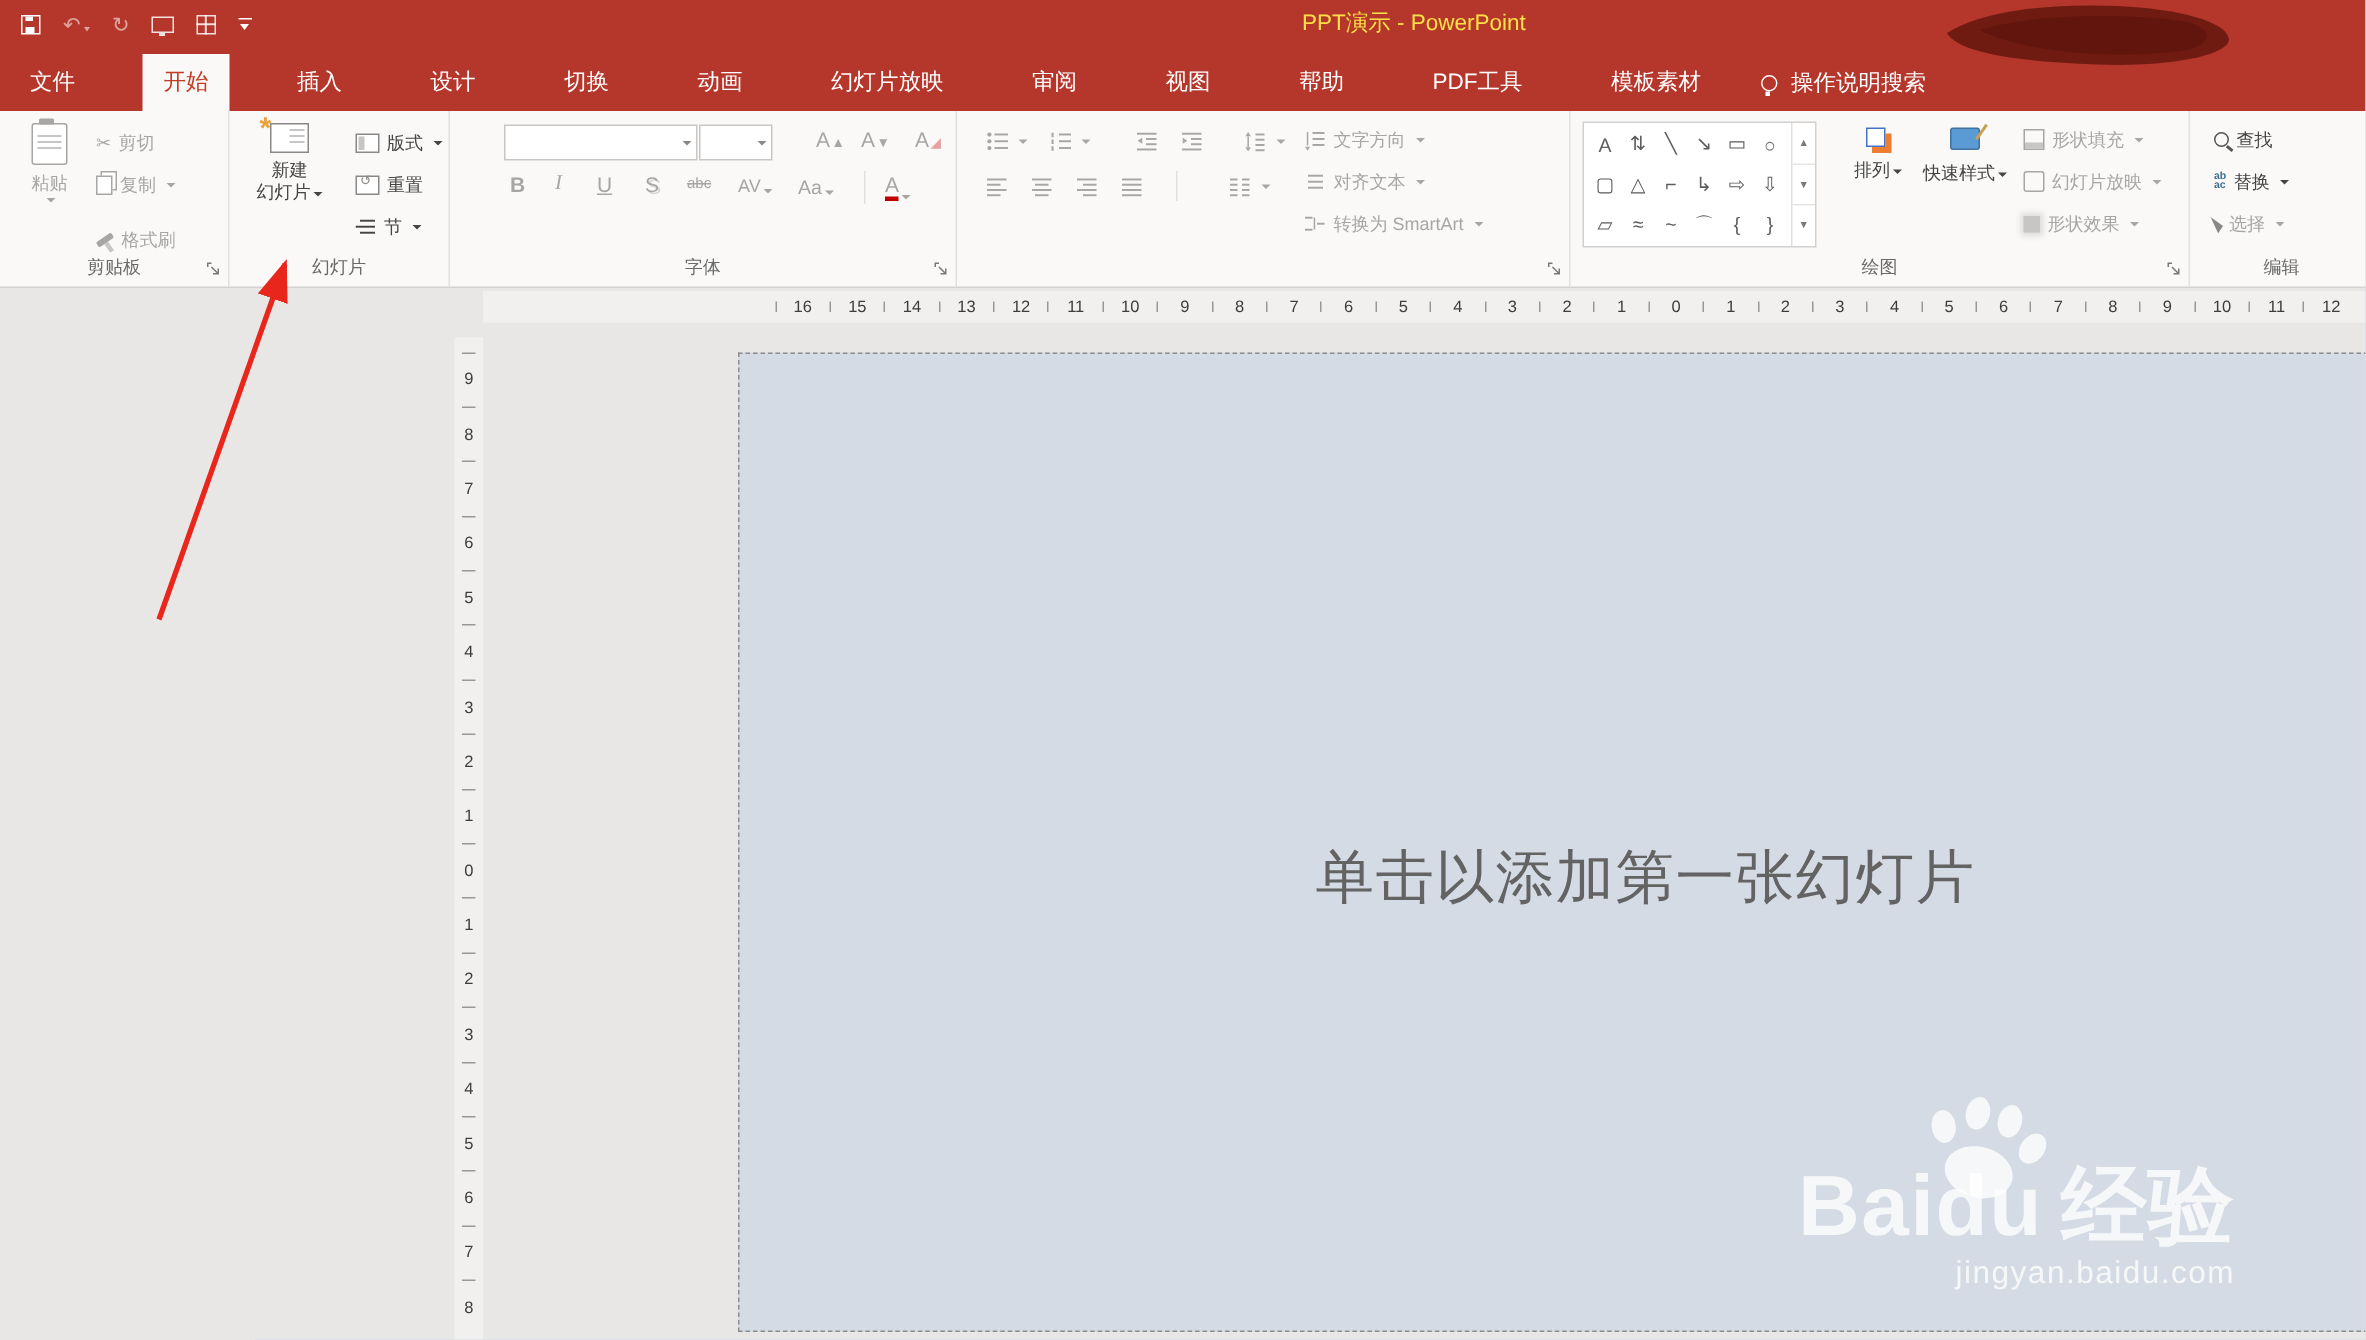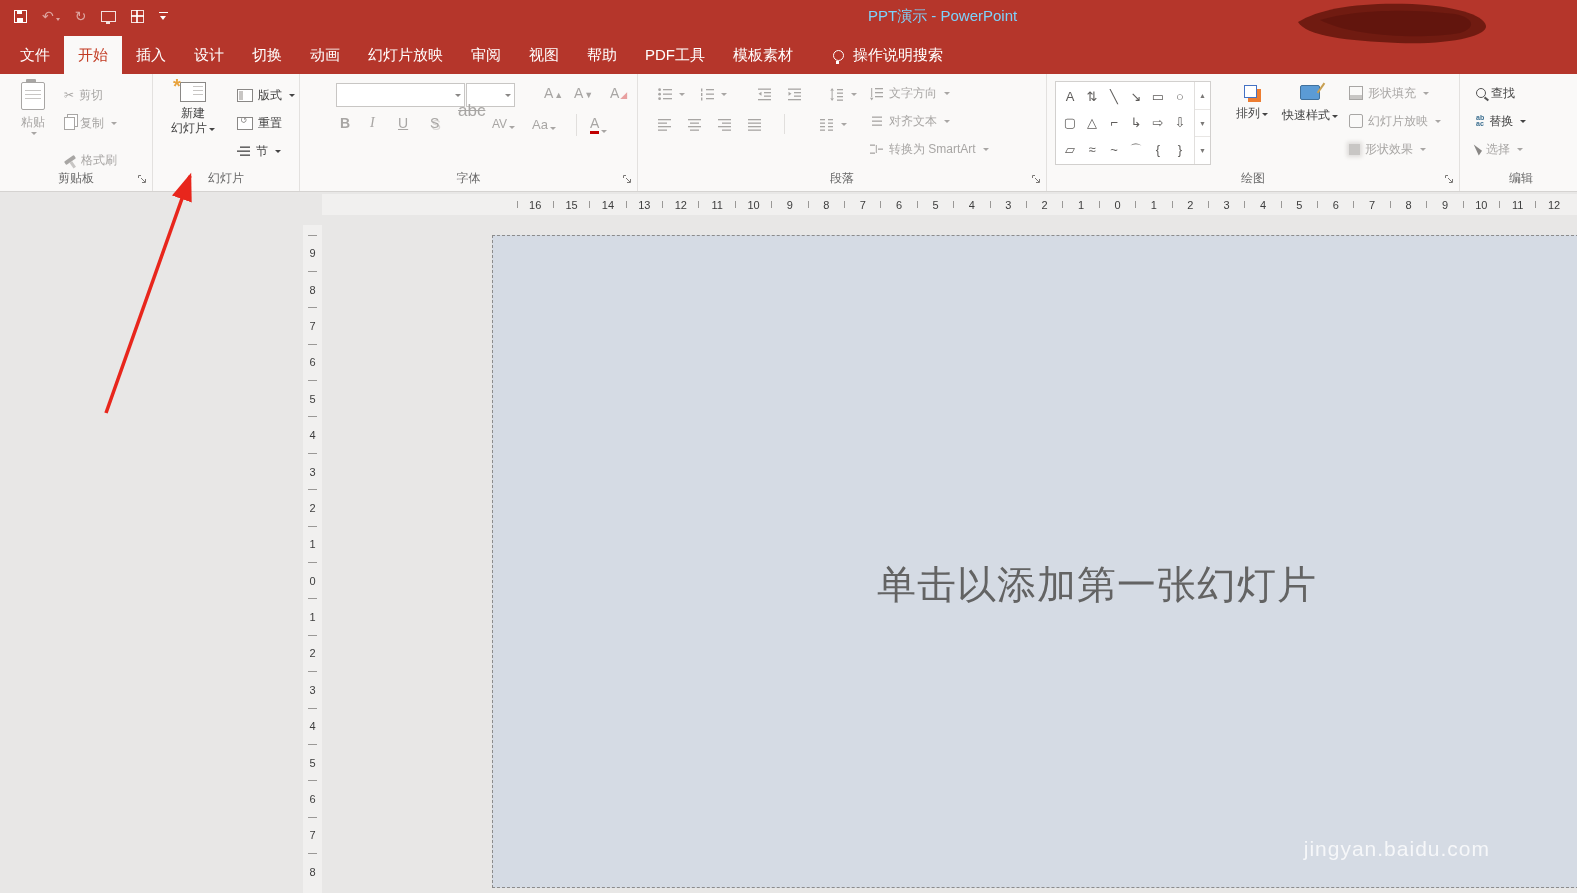--- a/index.html
+++ b/index.html
@@ -16,25 +16,25 @@
   .ic-save::before{content:"";position:absolute;left:2px;top:0;width:5px;height:3px;background:#fff;}
   .ic-save::after{content:"";position:absolute;left:2px;bottom:0;width:6px;height:4px;background:#fff;}
   .ic-show{width:13px;height:9px;border:1.3px solid rgba(255,255,255,.85);position:relative;display:inline-block;cursor:pointer;}
   .ic-show::after{content:"";position:absolute;left:4px;bottom:-3px;width:4px;height:2px;background:rgba(255,255,255,.85);}
   .ic-grid{width:11px;height:11px;border:1.3px solid rgba(255,255,255,.85);display:inline-block;cursor:pointer;
     background:linear-gradient(to right,transparent 4.5px,rgba(255,255,255,.85) 4.5px 5.8px,transparent 5.8px),
                linear-gradient(to bottom,transparent 4.5px,rgba(255,255,255,.85) 4.5px 5.8px,transparent 5.8px);}
   .ic-custom{width:9px;height:9px;position:relative;display:inline-block;cursor:pointer;}
   .ic-custom::before{content:"";position:absolute;top:0;left:0;width:9px;height:1.4px;background:#fff;}
   .ic-custom::after{content:"";position:absolute;top:4px;left:1px;border:3.5px solid transparent;border-top:4px solid #fff;}
-  .win-title{position:absolute;left:868px;top:0;height:32px;line-height:32px;color:#7dd3fc;font-size:15px;white-space:nowrap;}
+  .win-title{position:absolute;left:868px;top:0;height:32px;line-height:32px;color:#fde047;font-size:15px;white-space:nowrap;}
 
   
   .tabrow{position:absolute;left:0;top:32px;right:0;height:42px;background:#B5362B;display:flex;align-items:flex-end;z-index:9;}
-  #tabs{display:flex;align-items:flex-end;height:100%;padding-left:6px;}
+  #tabs{display:flex;align-items:flex-end;height:100%;padding-left:6px;gap:31px;}
   .tab{height:38px;line-height:38px;padding:0 14px;color:#fff;font-size:15px;cursor:pointer;white-space:nowrap;}
   .tab.active{background:#FAF9F8;color:#C23B23;}
   .tellme{display:flex;align-items:center;gap:9px;color:#fff;font-size:15px;height:38px;margin-left:26px;cursor:pointer;}
   .bulb{width:9px;height:9px;border:1.5px solid #fff;border-radius:50%;position:relative;display:inline-block;}
   .bulb::after{content:"";position:absolute;left:2px;bottom:-4px;width:3px;height:3px;background:#fff;}
 
   
   .ribbon{position:absolute;left:0;top:74px;right:0;height:117px;background:#FAF9F8;border-bottom:1px solid #D5D3D1;display:flex;z-index:8;}
   .grp{position:relative;height:100%;border-right:1px solid #E3E1DF;flex:none;}
   .grp-label{position:absolute;bottom:4px;left:0;right:0;text-align:center;font-size:12px;color:#696969;}
@@ -216,21 +216,21 @@
       <div class="combo" style="left:166px;top:9px;width:44px">
           <span class="dd"></span>
         </div>
       <div class="fbtn" style="left:244px;top:12px">A<span class="mini">▲</span></div>
       <div class="fbtn" style="left:274px;top:12px">A<span class="mini">▼</span></div>
       <div class="fbtn" style="left:310px;top:12px">A<span class="mini" style="color:#E8A0A0">◢</span></div>
       <div class="fbtn" style="left:40px;top:42px;font-weight:bold">B</div>
       <div class="fbtn" style="left:70px;top:42px;font-style:italic;font-family:'Liberation Serif',serif">I</div>
       <div class="fbtn" style="left:98px;top:42px;text-decoration:underline">U</div>
       <div class="fbtn" style="left:130px;top:42px;text-shadow:1.5px 1.5px 0 #d8d6d4">S</div>
-      <div class="fbtn" style="left:158px;top:28px;font-size:17px;text-decoration:line-through">abc</div>
+      <div class="fbtn" style="left:158px;top:44px;font-size:10px;text-decoration:line-through">abc</div>
       <div class="fbtn" style="left:192px;top:44px;font-size:12px">
           <span>AV</span>
           <span class="dd"></span>
         </div>
       <div class="fbtn" style="left:232px;top:44px;font-size:13px">
           <span>Aa</span>
           <span class="dd"></span>
         </div>
       <div class="vdiv" style="left:276px;top:40px;height:22px"></div>
       <div class="fbtn" style="left:290px;top:42px">
@@ -368,21 +368,20 @@
       <div class="sbtn dis" style="left:232px;top:65px">
         <span class="licon"><svg width="14" height="15" viewBox="0 0 14 15">
               <rect x="0" y="2.5" width="5" height="1.3" fill="currentColor"></rect>
               <rect x="8" y="6.5" width="5" height="1.3" fill="currentColor"></rect>
               <rect x="0" y="10.5" width="5" height="1.3" fill="currentColor"></rect>
               <rect x="5.8" y="3" width="1" height="8" fill="currentColor"></rect>
             </svg></span>
         <span>转换为 SmartArt</span>
           <span class="dd"></span>
       </div>
-      <div class="grp-label">段落</div>
       <span class="launcher">
         <svg width="11" height="11">
             <path d="M1.5 4 V1.5 H4" stroke="#7a7876" fill="none"></path>
             <path d="M4 4 l4 4 M8.5 5 v3.5 h-3.5" stroke="#7a7876" fill="none"></path>
           </svg>
       </span>
     </div>
 
     <div class="grp" style="width:412px">
       <div class="shapebox" style="left:8px;top:7px;width:154px;height:82px">
@@ -524,20 +523,34 @@
           <span class="vcell">4</span>
           <span class="vcell">5</span>
           <span class="vcell">6</span>
           <span class="vcell">7</span>
           <span class="vcell">8</span>
         </div>
       </div>
     <div class="canvas">
       <div class="ph">单击以添加第一张幻灯片</div>
       <div class="watermark">
+        <div class="wm-line1">
+          <span>Bai</span>
+            <span>du</span>
+            <span class="wm-cn">经验</span>
+          <svg class="paw" width="92" height="84" viewBox="0 0 92 84">
+            <g fill="rgba(255,255,255,0.78)" transform="rotate(14 46 42)">
+              <ellipse cx="46" cy="58" rx="23" ry="17"></ellipse>
+              <ellipse cx="16" cy="34" rx="8" ry="11" transform="rotate(-22 16 34)"></ellipse>
+              <ellipse cx="36" cy="20" rx="8" ry="11"></ellipse>
+              <ellipse cx="58" cy="20" rx="8" ry="11"></ellipse>
+              <ellipse cx="77" cy="34" rx="8" ry="11" transform="rotate(22 77 34)"></ellipse>
+            </g>
+          </svg>
+        </div>
         <div class="wm-line2">jingyan.baidu.com</div>
       </div>
     </div>
   </div>
 
   <svg class="overlay" width="1577" height="893">
     <defs>
       <marker id="ah" markerWidth="9" markerHeight="8" refX="7" refY="3" orient="auto">
         <path d="M0 0 L8 3 L0 6 Z" fill="#E8261C"></path>
       </marker>

